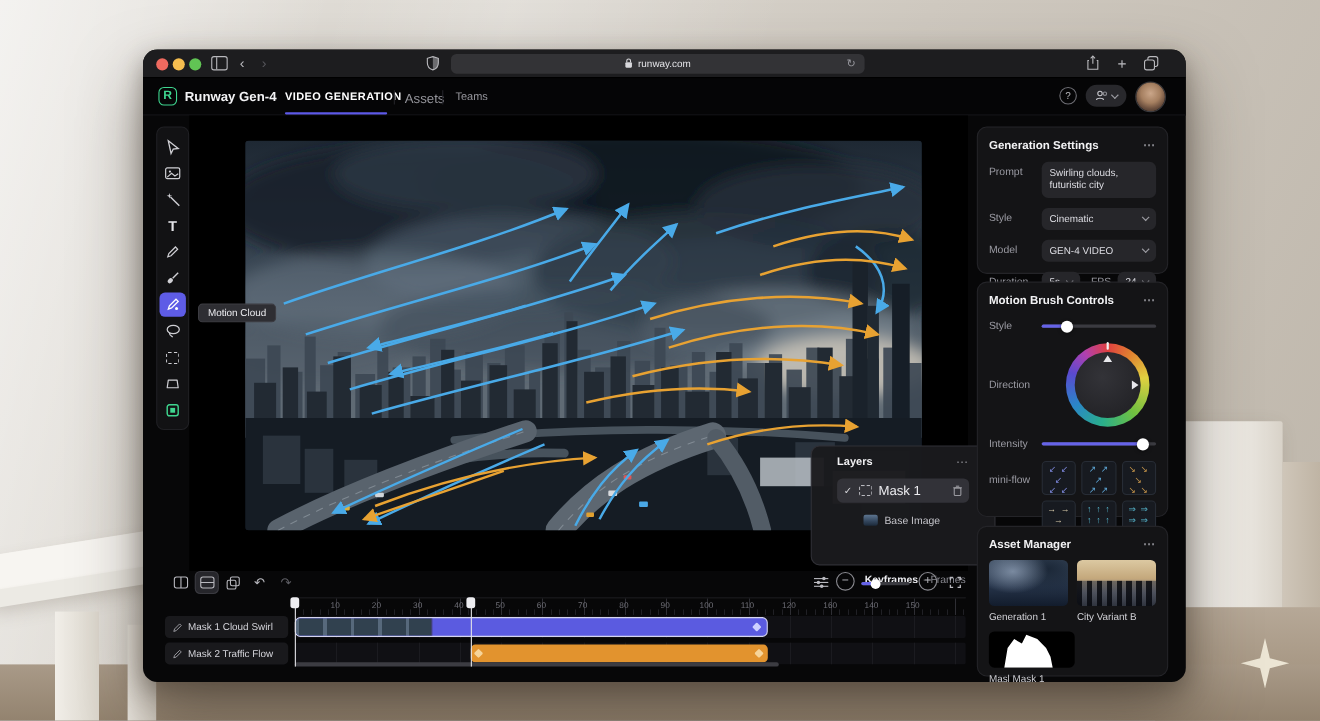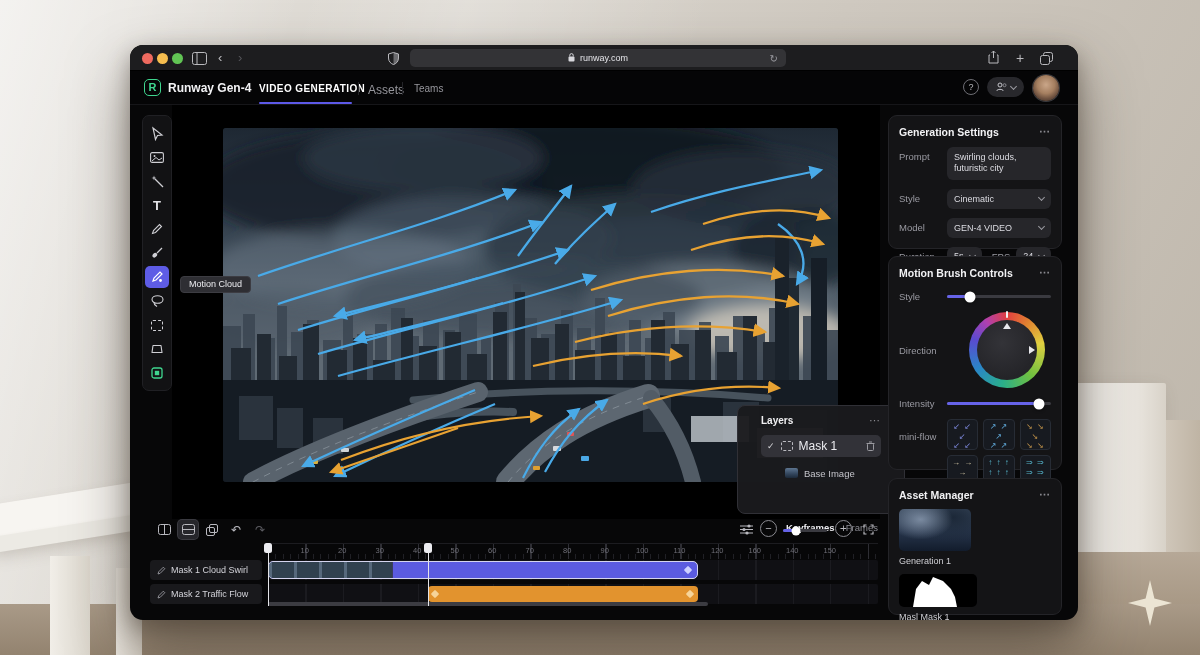--- a/index.html
+++ b/index.html
@@ -569,20 +569,24 @@
   <div class="panel" style="top:433px;height:137px">
     <div class="p-title">
       <span>Asset Manager</span>
       <span class="more">⋯</span>
     </div>
     <div class="athumbs">
       <div>
         <div class="athumb a-gen1"></div>
         <div class="alabel">Generation 1</div>
       </div>
+      <div>
+        <div class="athumb a-cityb"></div>
+        <div class="alabel">City Variant B</div>
+      </div>
     </div>
     <div>
       <div class="amask">
         <svg width="78" height="33" viewBox="0 0 78 33">
             <path d="M14,33 L17,15 L23,7 L30,11 L34,3 L44,7 L52,15 L56,23 L58,33 Z" fill="#ffffff"></path>
           </svg>
       </div>
       <div class="alabel">Masl Mask 1</div>
     </div>
   </div>

